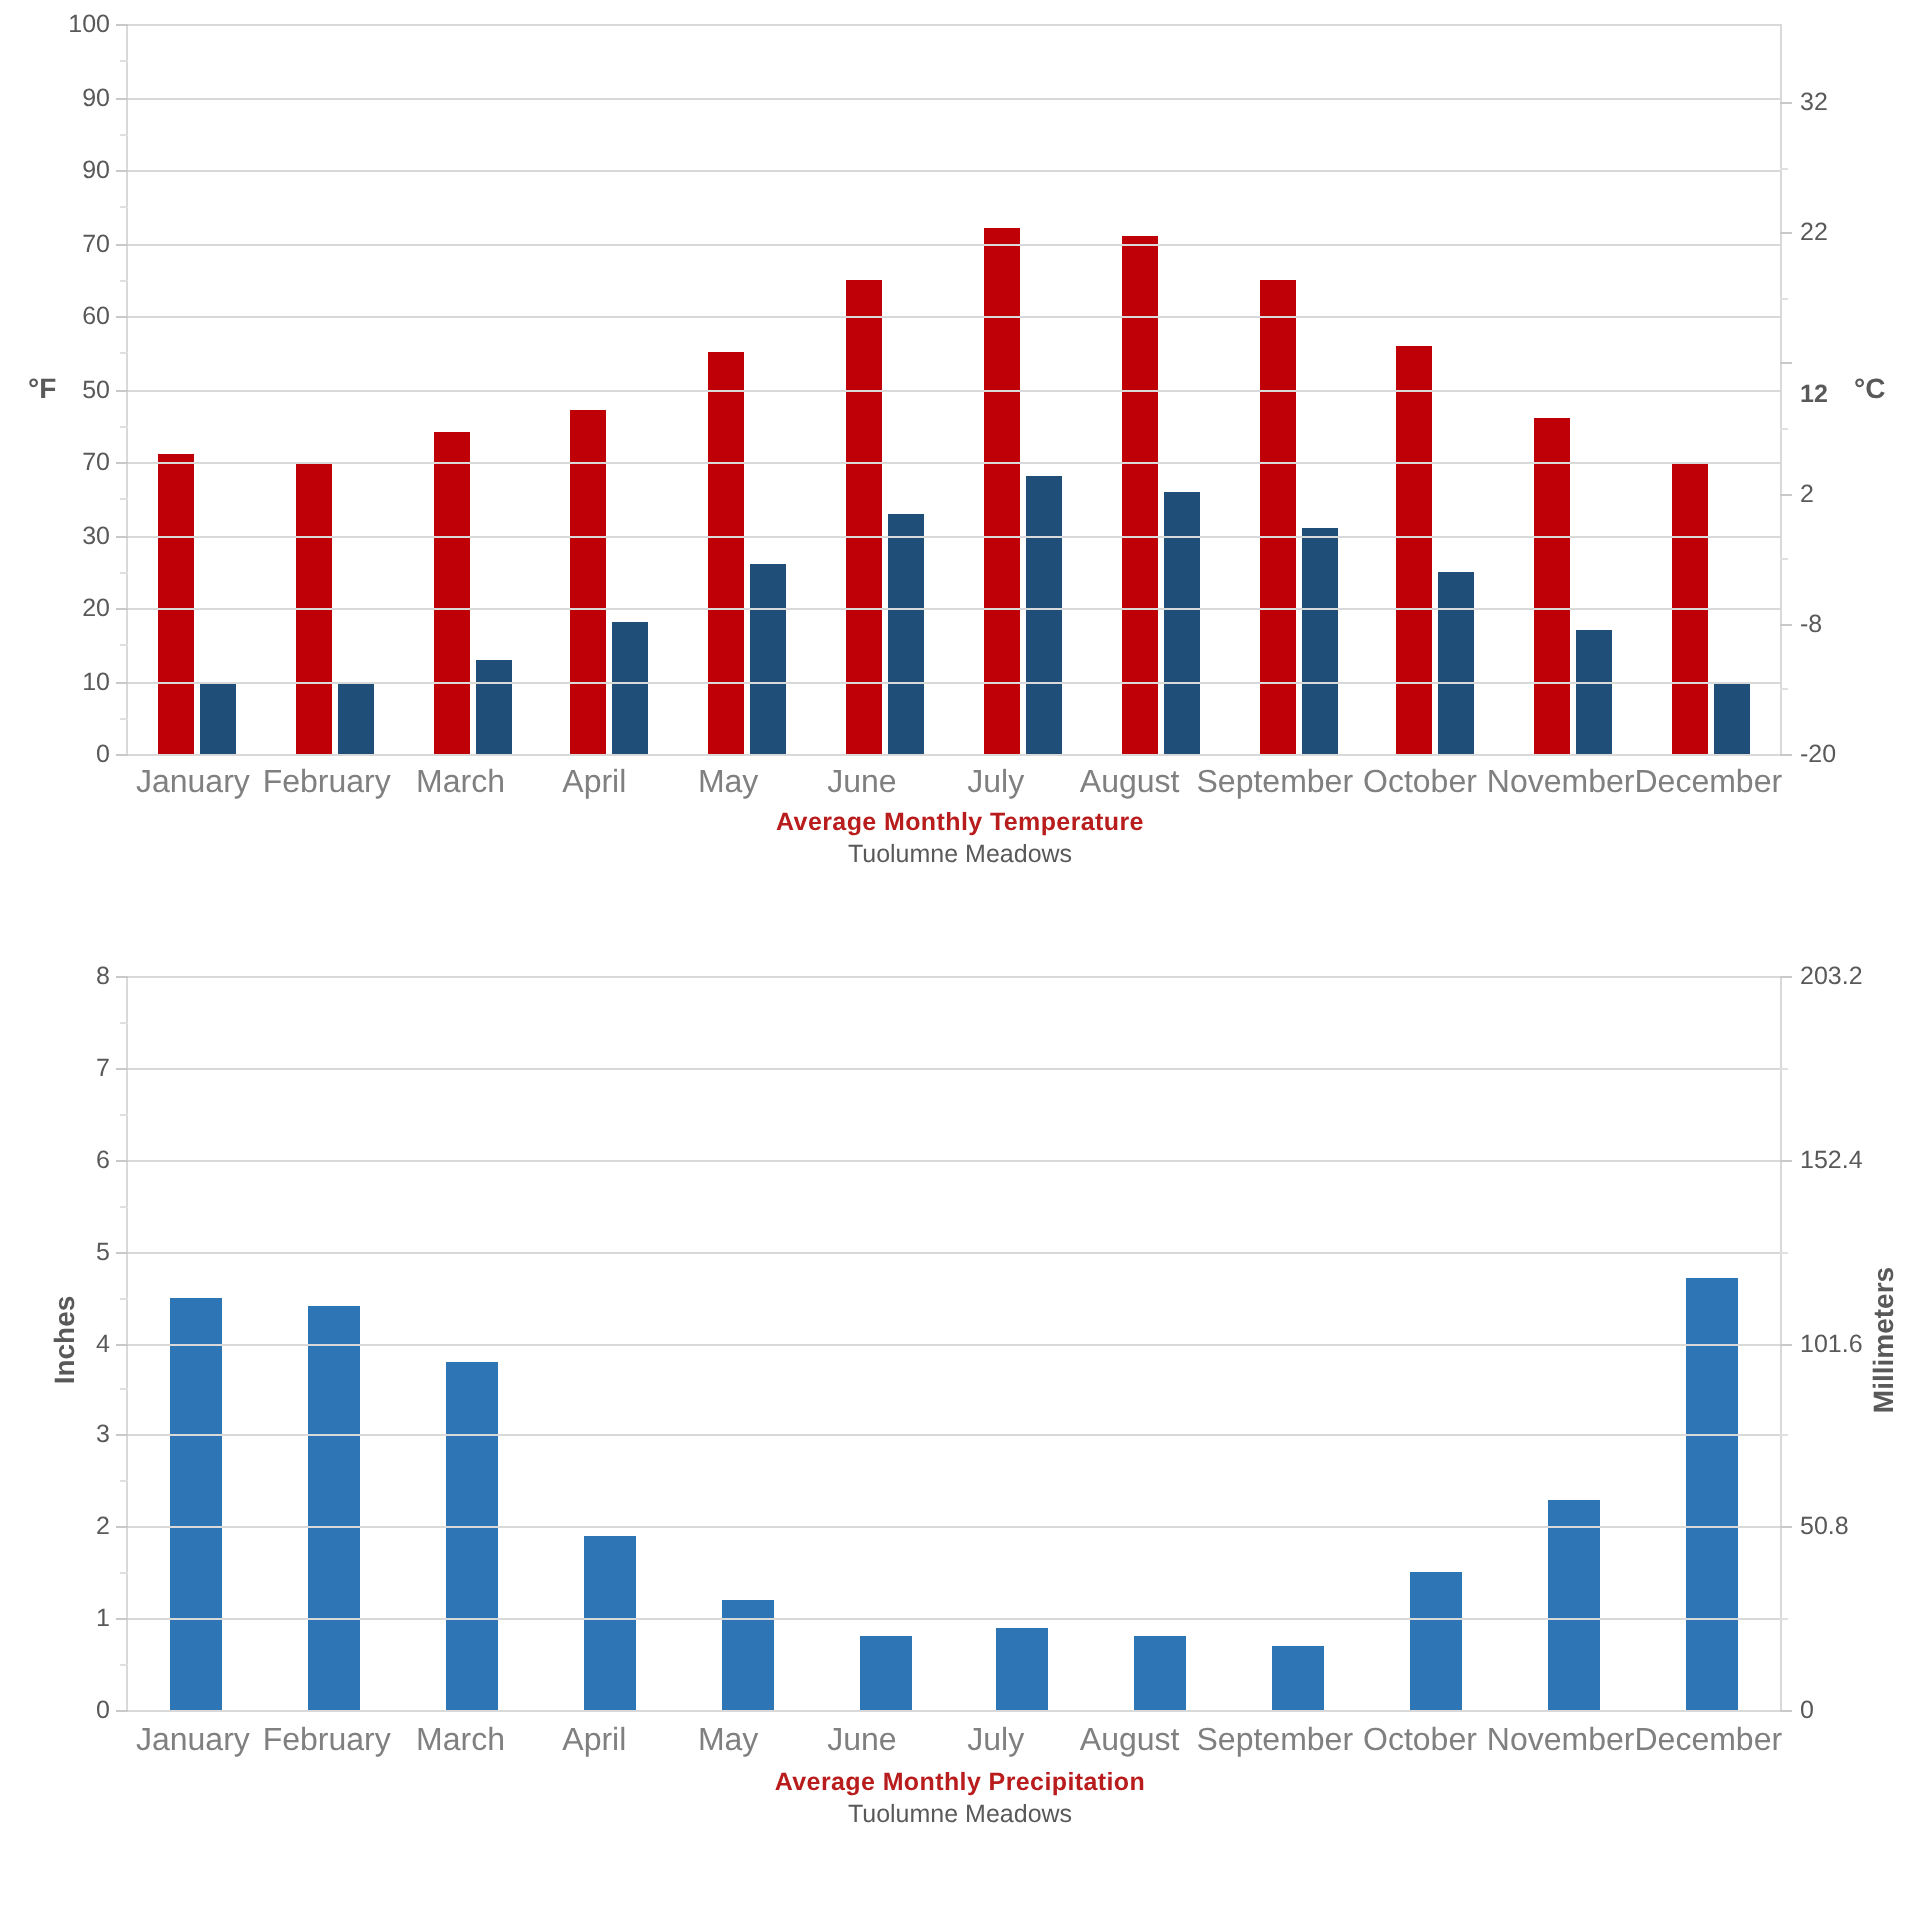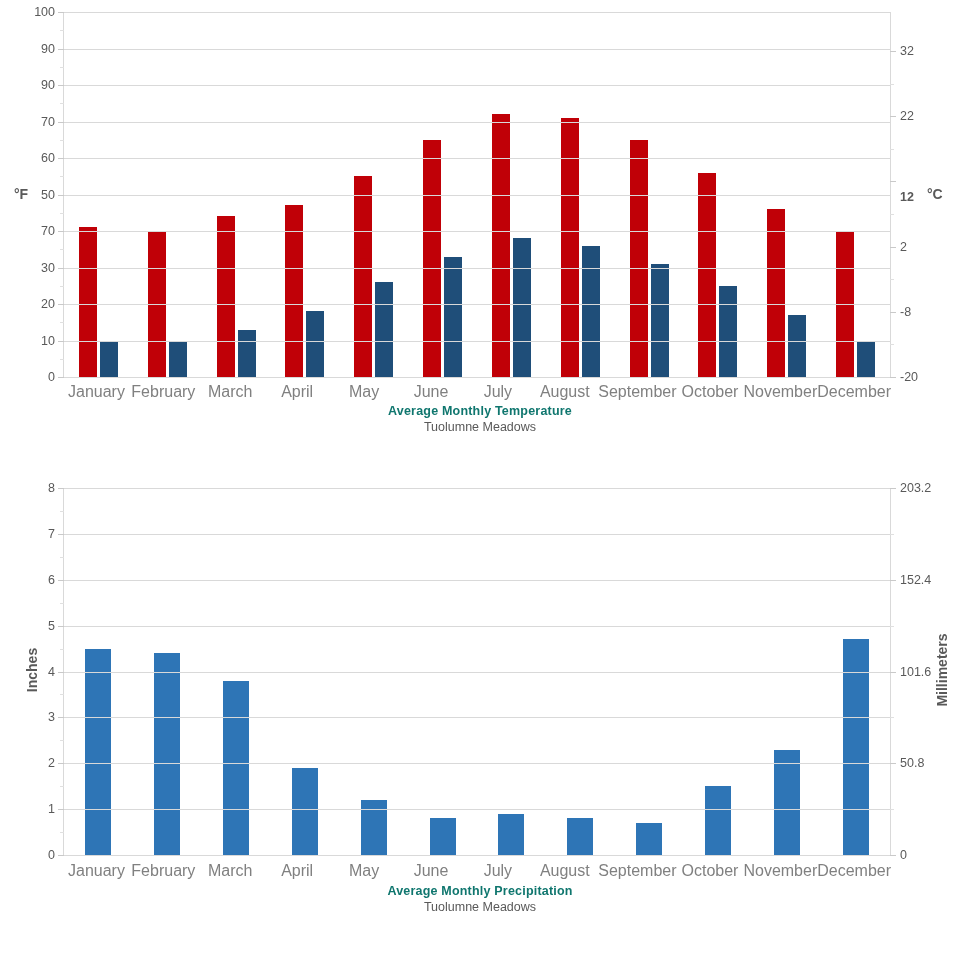--- a/index.html
+++ b/index.html
@@ -128,21 +128,21 @@
     position: absolute;
     width: 100%;
     text-align: center;
     line-height: 1.25;
   }
   .chart-temp .titles { top: 404px; }
   .chart-prec .titles { top: 412px; }
   .title-main {
     font-size: 12.5px;
     font-weight: bold;
-    color: #0f766e;
+    color: #b91c1c;
     letter-spacing: 0.2px;
   }
   .title-sub {
     font-size: 12.5px;
     color: #595959;
   }
 
   
   .legend {
     position: absolute;

